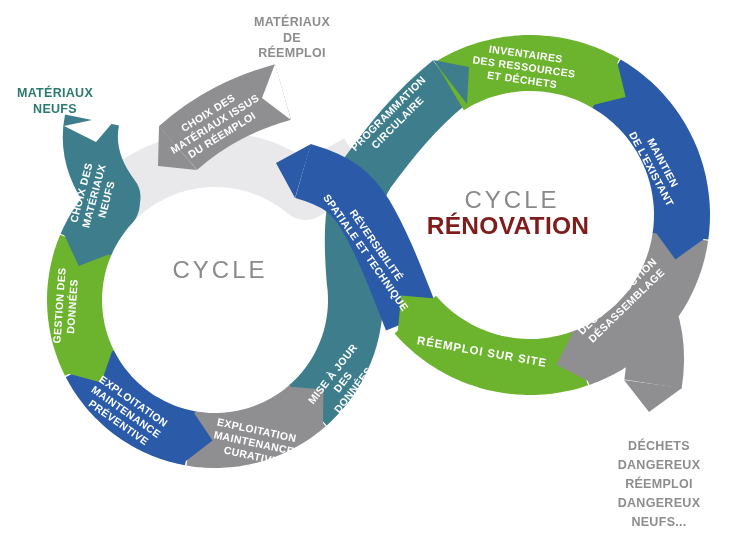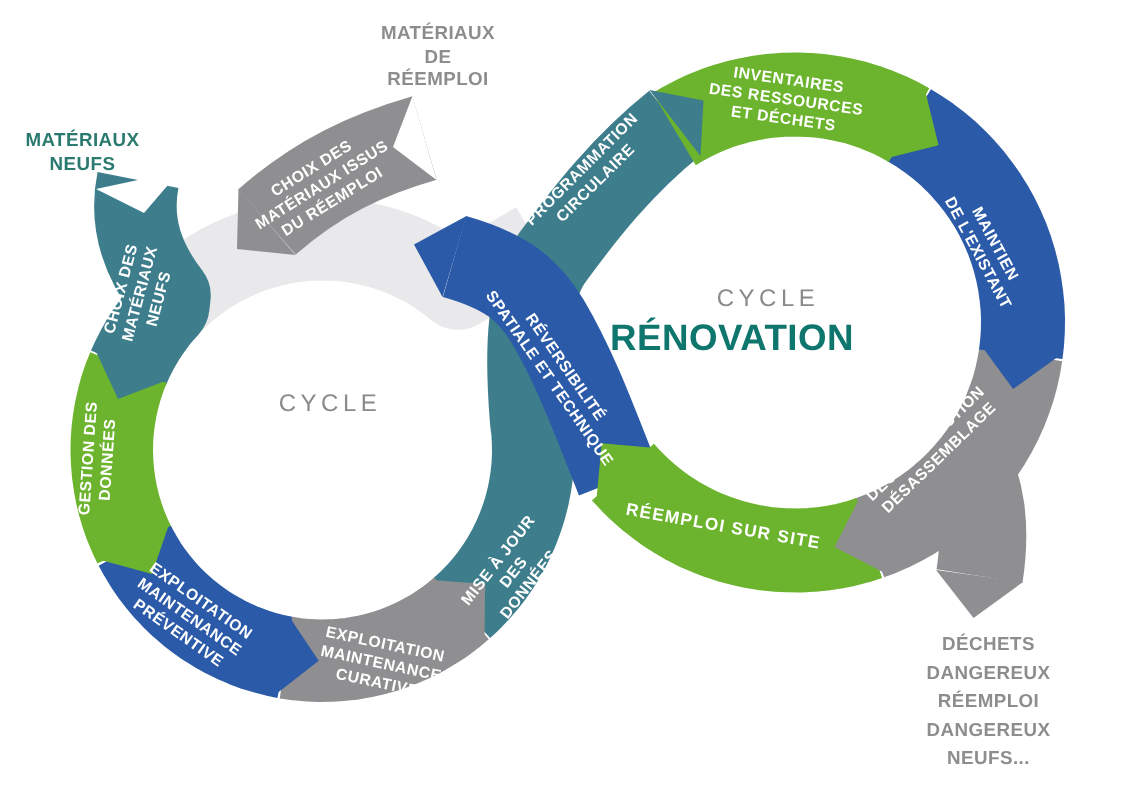--- a/index.html
+++ b/index.html
@@ -10,32 +10,32 @@
   .stage svg{position:absolute;left:0;top:0;}
   .band-label{
     position:absolute;display:flex;flex-direction:column;align-items:center;
     color:#ffffff;font-weight:bold;font-size:10.5px;line-height:13px;
     letter-spacing:.4px;white-space:nowrap;text-align:center;z-index:3;
     transform:translate(-50%,-50%) rotate(var(--rot,0deg));
   }
   .band-label.lg{font-size:11.5px;letter-spacing:.9px;}
   .title-small{
     position:absolute;transform:translate(-50%,-50%);z-index:3;white-space:nowrap;
-    font-size:16px;letter-spacing:3px;font-weight:normal;
+    font-size:24px;letter-spacing:3px;font-weight:normal;
   }
   .title-main{
     position:absolute;transform:translate(-50%,-50%);z-index:3;white-space:nowrap;
     font-size:24.5px;font-weight:bold;letter-spacing:.3px;
   }
   .ext-label{
     position:absolute;display:flex;flex-direction:column;align-items:center;z-index:3;
     font-weight:bold;font-size:12.5px;line-height:15.5px;white-space:nowrap;text-align:center;
     transform:translate(-50%,-50%);letter-spacing:.3px;
   }
-  .ext-label.wide{line-height:19px;}
+  .ext-label.wide{line-height:19px;margin-top:16px;}
 </style>
 </head>
 <body>
 
 <div class="stage">
 
   <svg id="diagram" width="750" height="536" viewBox="0 0 750 536">
       <path d="M 90.9 234.0 L 94.6 227.6 L 98.5 221.4 L 102.8 215.4 L 107.4 209.7 L 112.2 204.2 L 117.4 198.9 L 122.8 194.0 L 128.5 189.3 L 134.4 184.9 L 140.5 180.8 L 146.9 177.1 L 153.4 173.7 L 160.1 170.7 L 166.9 168.0 L 173.9 165.6 L 181.0 163.7 L 188.2 162.1 L 195.4 160.9 L 202.8 160.0 L 210.1 159.6 L 217.5 159.5 L 224.8 159.8 L 232.1 160.5 L 239.4 161.6 L 246.6 163.1 L 253.7 164.9 L 260.7 167.2 L 267.6 169.7 L 274.4 172.7 L 281.0 175.9 L 287.4 179.6 L 293.6 183.5 L 299.6 187.8 L 305.3 192.4 C 330 178 344 170 358 162" fill="none" stroke="#E9E9EB" stroke-width="55" stroke-linejoin="round"></path>
       <path d="M283 92 C245 103 212 118 178 148" fill="none" stroke="#8F8F91" stroke-width="58" stroke-linejoin="round"></path>
       <polygon points="275.0,64.0 291.0,120.0 262.0,98.0" fill="#FFFFFF"></polygon>
@@ -115,21 +115,21 @@
   <div class="band-label" style="left:622px;top:301px;--rot:-44deg">
     <span>DÉCONSTRUCTION</span>
     <span>DÉSASSEMBLAGE</span>
   </div>
   <div class="band-label lg" style="left:482px;top:352px;--rot:10deg">
     <span>RÉEMPLOI SUR SITE</span>
   </div>
 
   <div class="title-small" style="left: 220px; top: 270px; color: rgb(138, 138, 140);">CYCLE</div>
   <div class="title-small" style="left: 512px; top: 200px; color: rgb(138, 138, 140);">CYCLE</div>
-  <div class="title-main" style="left: 488px; top: 226px; color: #0f766e;">RÉNOVATION</div>
+  <div class="title-main" style="left: 508px; top: 226px; color: #7f1d1d;">RÉNOVATION</div>
 
   <div class="ext-label" style="left: 55px; top: 101px; line-height: 16px; color: rgb(43, 122, 112);">
     <span>MATÉRIAUX</span>
     <span>NEUFS</span>
   </div>
   <div class="ext-label" style="left: 292px; top: 38px; color: rgb(141, 141, 143);">
     <span>MATÉRIAUX</span>
     <span>DE</span>
     <span>RÉEMPLOI</span>
   </div>

